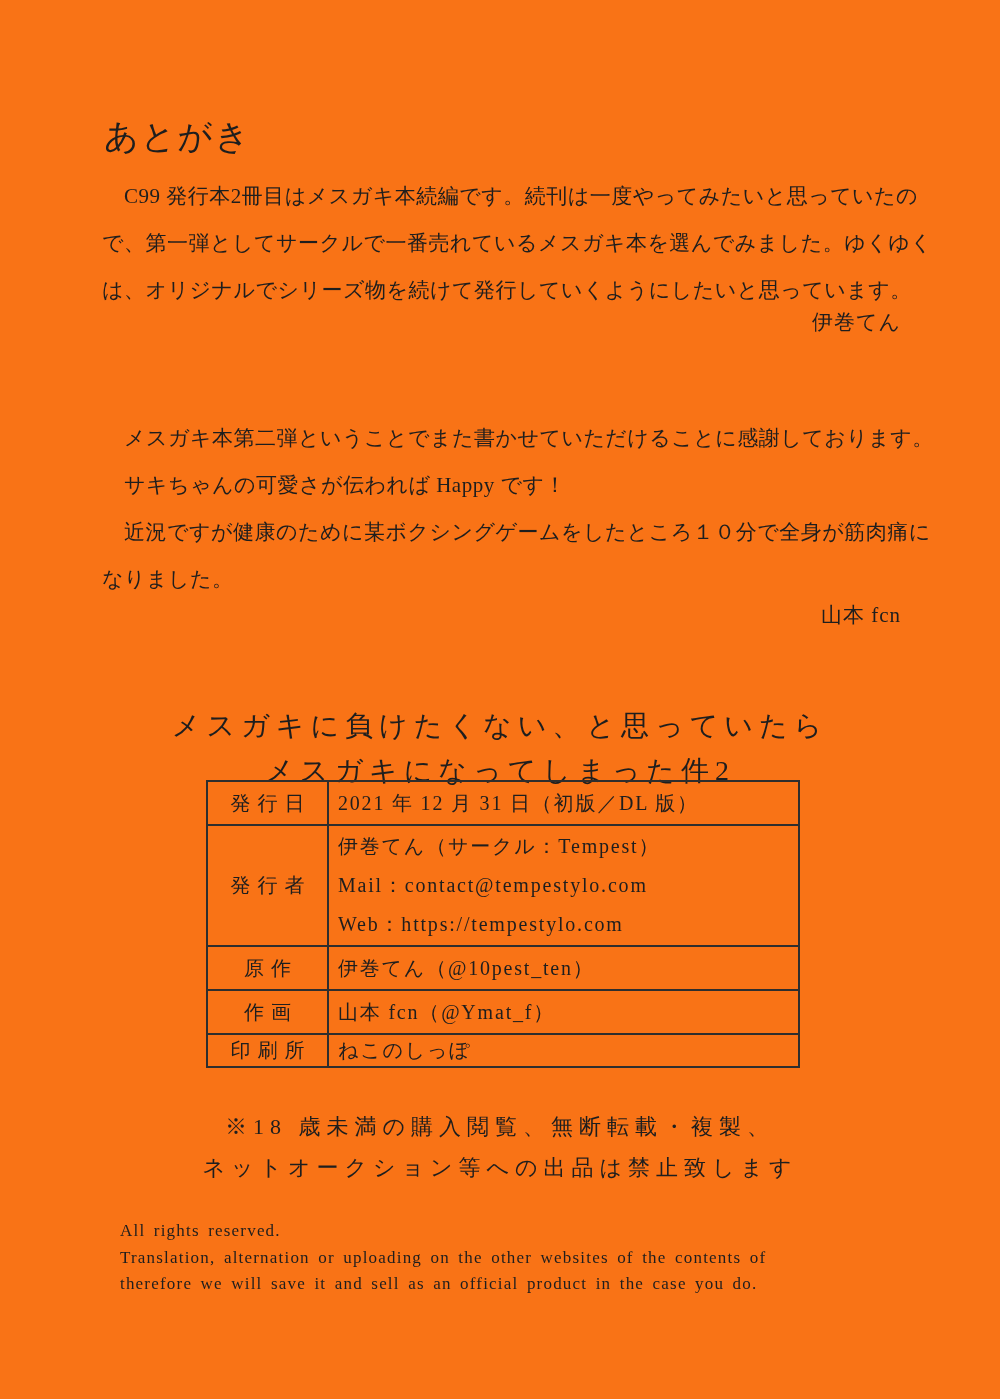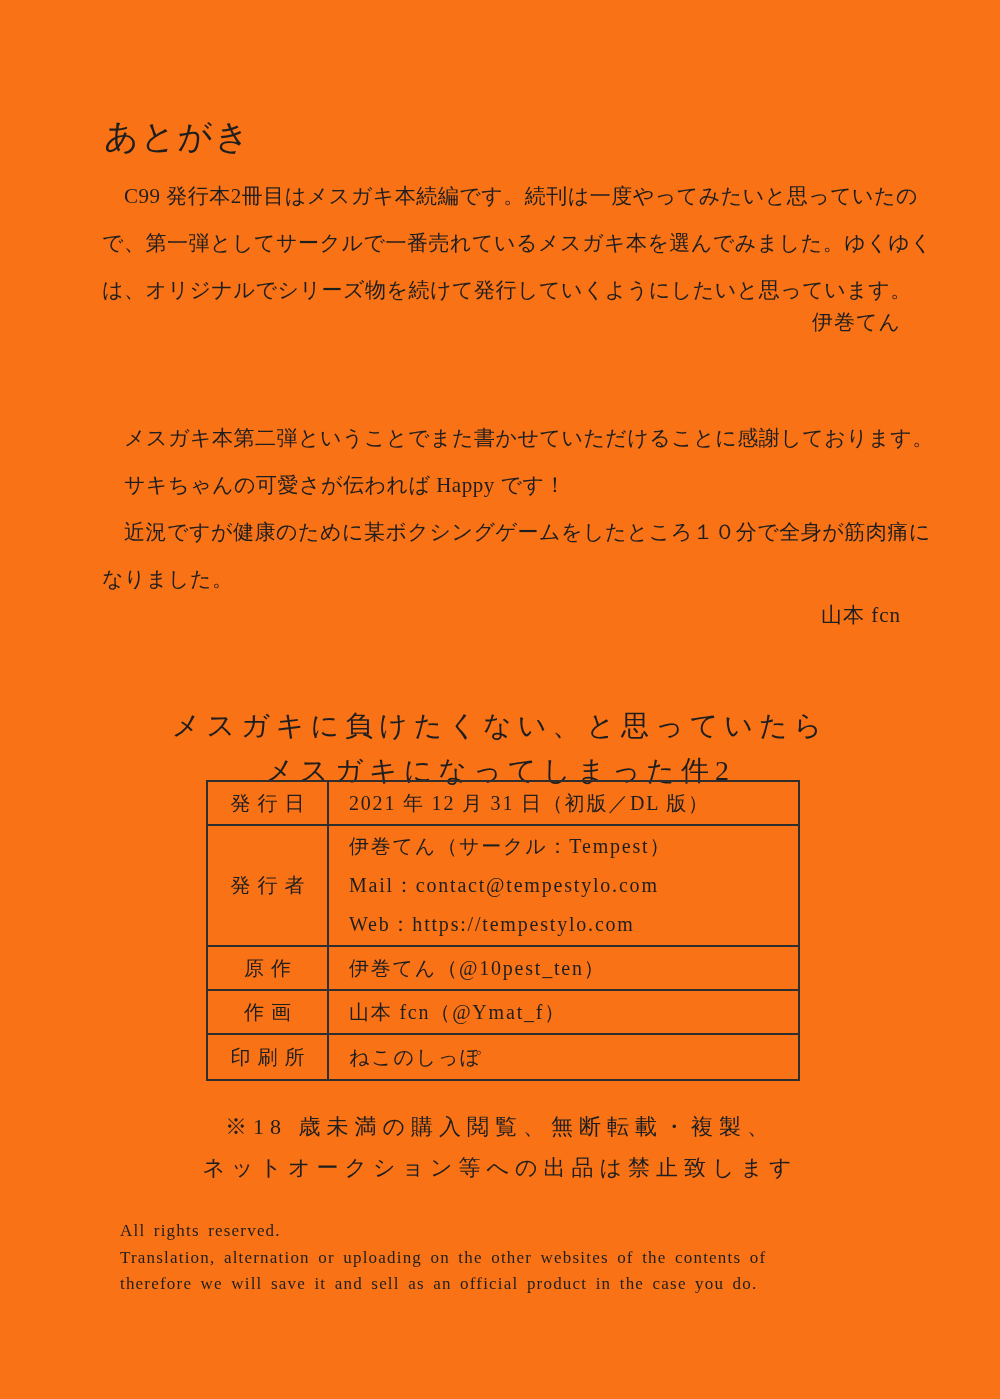--- a/index.html
+++ b/index.html
@@ -31,21 +31,21 @@
   }
   .colophon {
     position:absolute; left:206px; top:780px; width:594px;
     border-collapse:collapse; table-layout:fixed;
   }
   .colophon td { border:2px solid #2e2e2e; vertical-align:middle; }
   .lbl {
     width:117px; text-align:center;
     font-size:20px; letter-spacing:7px; text-indent:7px;
   }
-  .val { padding-left:20px; font-size:20px; letter-spacing:1.8px; }
+  .val { padding-left:9px; font-size:20px; letter-spacing:1.8px; }
   .vline { line-height:39px; white-space:nowrap; }
   .notice {
     position:absolute; left:0; top:1106px; width:1000px; text-align:center;
     font-size:22px; letter-spacing:6px; line-height:41px;
   }
   .copyright {
     position:absolute; left:120px; top:1218px;
     font-size:17px; line-height:26.5px; letter-spacing:1.2px; word-spacing:3px;
   }
   .copyright div { white-space:nowrap; }
@@ -92,21 +92,21 @@
       </td>
     </tr>
     <tr style="height:44px">
       <td class="lbl">原作</td>
       <td class="val">伊巻てん（@10pest_ten）</td>
     </tr>
     <tr style="height:44px">
       <td class="lbl">作画</td>
       <td class="val">山本 fcn（@Ymat_f）</td>
     </tr>
-    <tr style="height:46px">
+    <tr style="height:33px">
       <td class="lbl">印刷所</td>
       <td class="val">ねこのしっぽ</td>
     </tr>
   </tbody>
     </table>
 
   <div class="notice">
     <div>※18 歳未満の購入閲覧、無断転載・複製、</div>
     <div>ネットオークション等への出品は禁止致します</div>
   </div>

